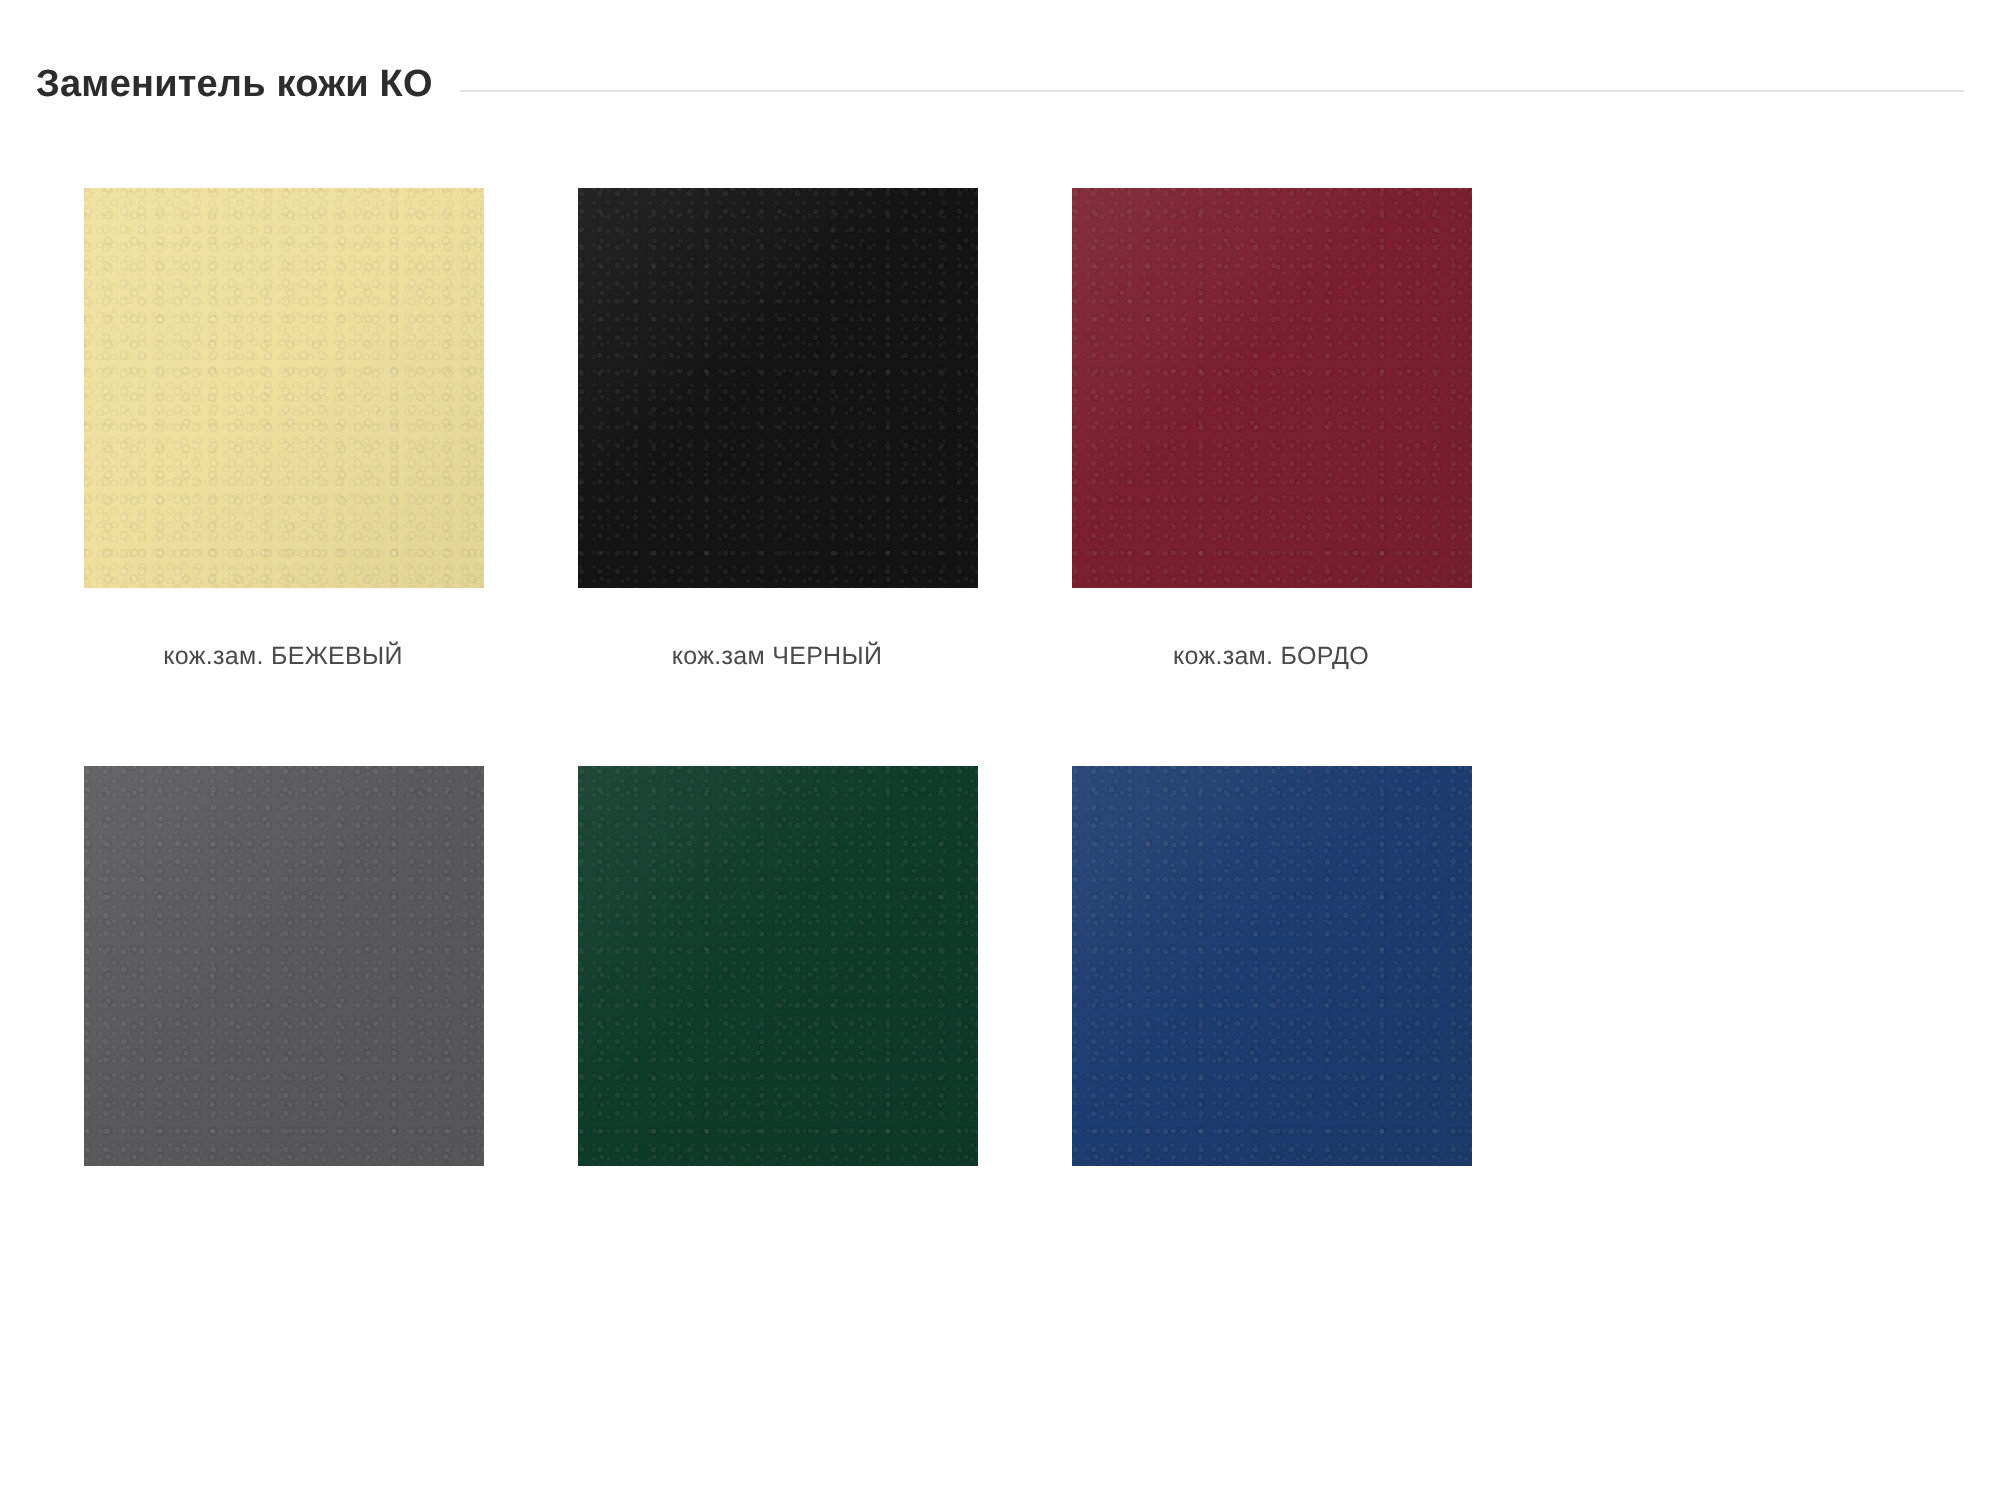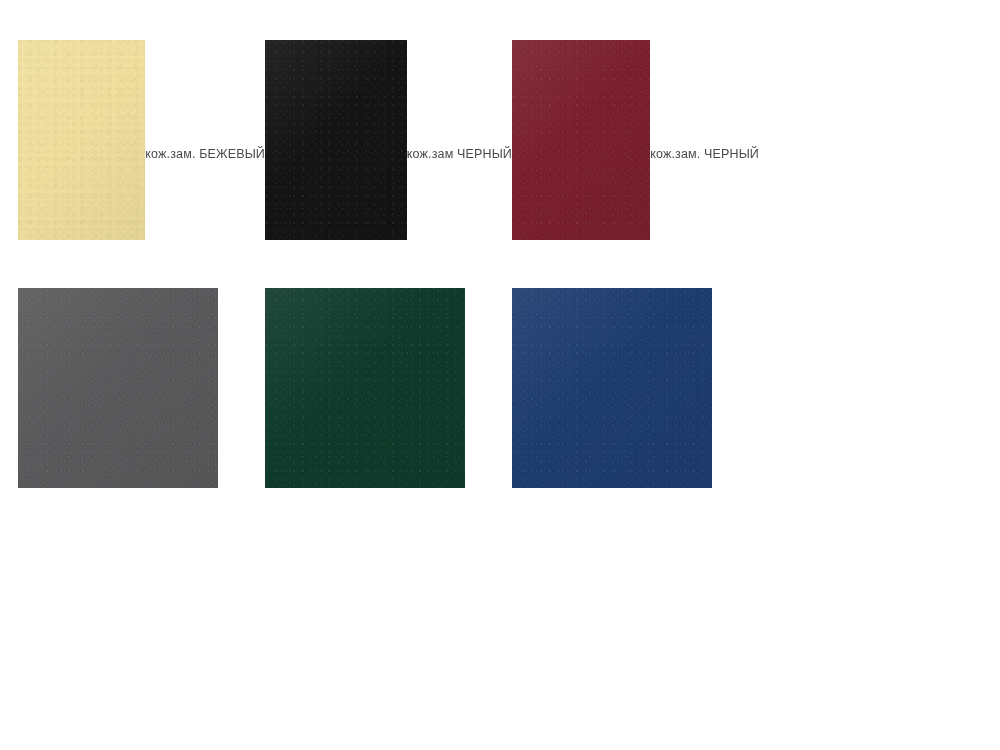--- a/index.html
+++ b/index.html
@@ -41,23 +41,24 @@
   }
   .grid {
     margin-top: 40px;
     padding: 0 18px;
     display: flex;
     flex-wrap: wrap;
   }
   .swatch-cell {
     width: 247px;
     display: flex;
-    flex-direction: row;
+    flex-direction: column;
     align-items: center;
     margin-bottom: 10px;
+    justify-content: center;
   }
   .swatch {
     width: 200px;
     height: 200px;
     position: relative;
     overflow: hidden;
   }
   .swatch-texture {
     position: absolute;
     inset: 0;
@@ -85,20 +86,24 @@
   .row-gap {
     height: 38px;
     width: 100%;
   }
 </style>
 </head>
 <body>
 
 <div class="page">
 
+  <div class="header">
+    <div class="header-title">Заменитель кожи КО</div>
+    <div class="header-rule"></div>
+  </div>
 
   <div class="grid">
 
     <div class="swatch-cell">
       <div class="swatch" style="background-color: rgb(240, 223, 157);">
         <div class="swatch-texture"></div>
         <div class="swatch-sheen"></div>
       </div>
       <div class="caption">кож.зам. БЕЖЕВЫЙ</div>
     </div>
@@ -109,21 +114,21 @@
         <div class="swatch-sheen"></div>
       </div>
       <div class="caption">кож.зам ЧЕРНЫЙ</div>
     </div>
 
     <div class="swatch-cell">
       <div class="swatch" style="background-color: rgb(123, 31, 46);">
         <div class="swatch-texture"></div>
         <div class="swatch-sheen"></div>
       </div>
-      <div class="caption">кож.зам. ЧЕРНЫЙ</div>
+      <div class="caption">кож.зам. БОРДО</div>
     </div>
 
 
     <div class="row-gap"></div>
 
     <div class="swatch-cell">
       <div class="swatch" style="background-color: rgb(90, 90, 92);">
         <div class="swatch-texture"></div>
         <div class="swatch-sheen"></div>
       </div>

